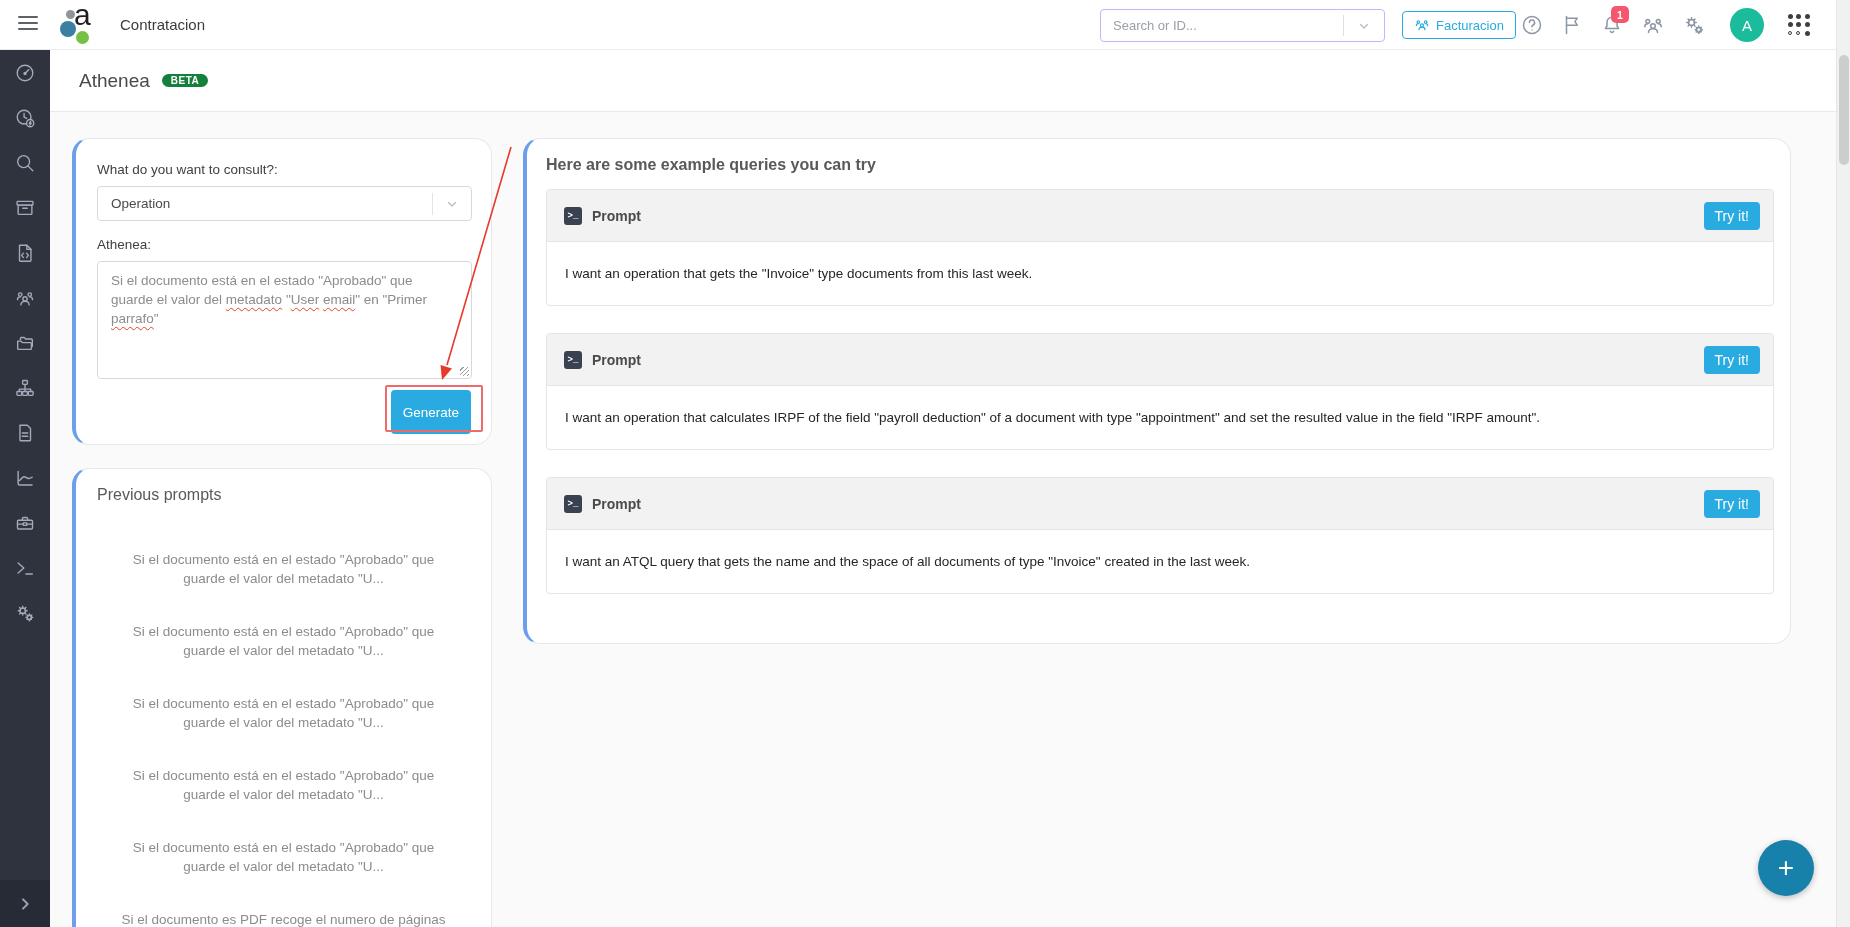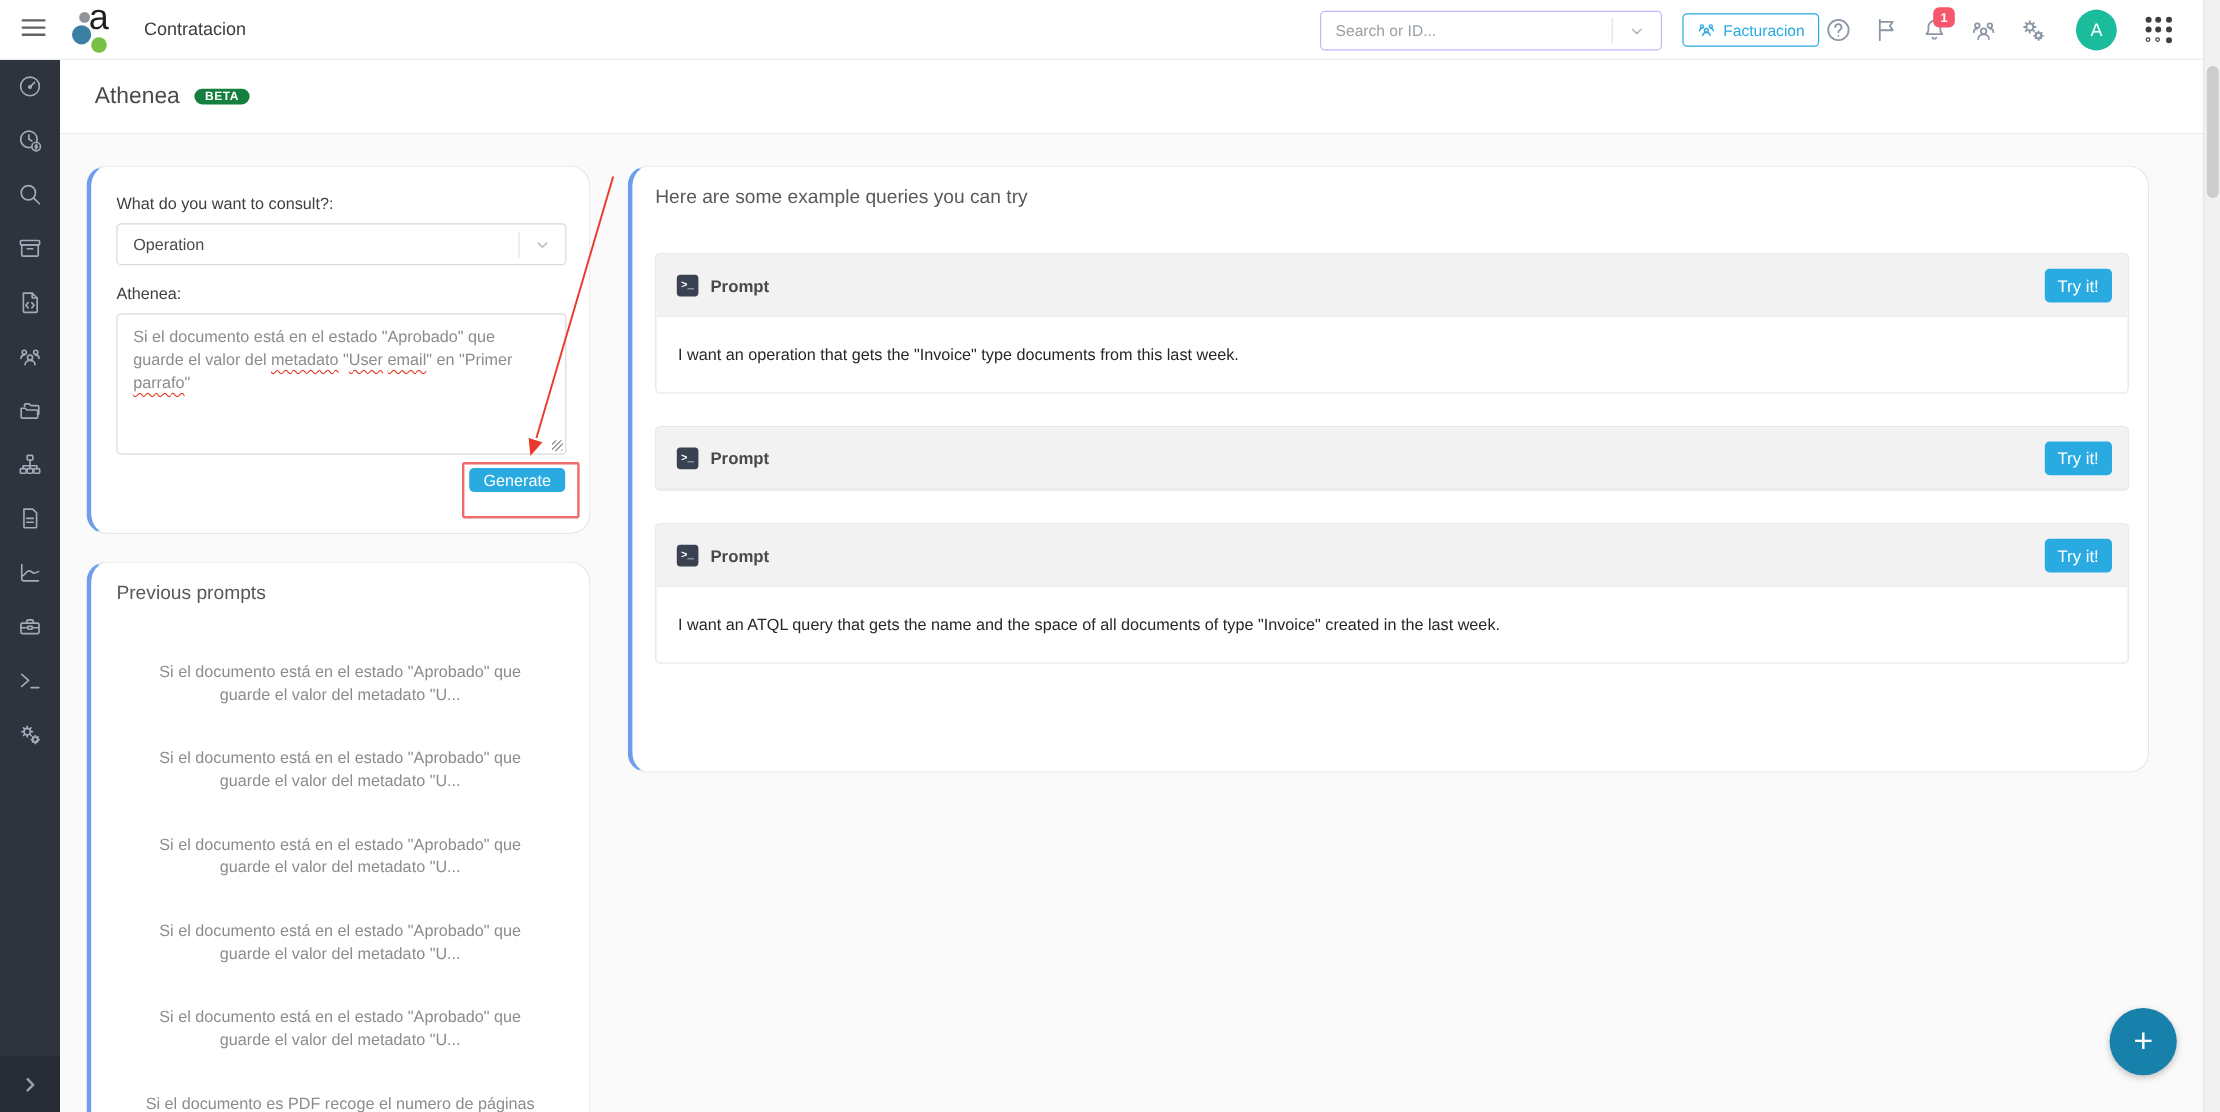--- a/index.html
+++ b/index.html
@@ -77,32 +77,32 @@
   .select .chev { width:38px; display:flex; justify-content:center; color:#b9bec4; }
 
   .fake-textarea { position:relative; width:375px; height:118px; border:1px solid #d9d9d9; border-radius:4px;
                    background:#fff; padding:9px 13px; font-size:13.5px; color:#8c8c8c; line-height:1.42;
                    cursor:text; }
   .sq { text-decoration:underline; text-decoration-style:wavy; text-decoration-color:#e0442c;
         text-decoration-thickness:1px; text-underline-offset:3px; }
   .resize-handle { position:absolute; right:2px; bottom:2px; width:9px; height:9px;
       background:repeating-linear-gradient(135deg, transparent 0 2px, #9a9a9a 2px 3px); cursor:nwse-resize; }
 
-  .generate-btn { position:absolute; left:315px; top:251px; width:80px; height:20px; background:#29abe2;
+  .generate-btn { position:absolute; left:315px; top:251px; width:80px; height:44px; background:#29abe2;
                   color:#fff; font-size:13.5px; border:none; border-radius:4px; cursor:pointer;
                   font-family:"Liberation Sans", sans-serif; }
   .red-box { position:absolute; left:309px; top:246px; width:98px; height:47px; border:2px solid #ef6a6a;
              border-radius:2px; pointer-events:none; }
 
   .prev-title { font-size:16px; color:#595959; font-weight:400; padding-left:21px; }
   .prev-list { list-style:none; margin-top:46px; }
   .prev-list li { width:340px; margin:0 auto 34px auto; text-align:center; font-size:13.5px; color:#8c8c8c;
                   line-height:19px; cursor:pointer; }
 
-  .examples-title { font-size:16px; color:#595959; font-weight:400; margin-bottom:37px; }
+  .examples-title { font-size:16px; color:#595959; font-weight:700; margin-bottom:15px; }
   .ex-card { width:1228px; border:1px solid #e4e4e4; border-radius:4px; margin-bottom:27px; background:#fff; }
   .ex-head { height:52px; background:#f2f2f2; border-bottom:1px solid #e4e4e4; border-radius:4px 4px 0 0;
              display:flex; align-items:center; padding:0 13px 0 17px; }
   .ex-icon { width:18px; height:18px; background:#3a4150; border-radius:3px; color:#fff; font-size:9px;
              font-weight:bold; display:flex; align-items:center; justify-content:center;
              font-family:"Liberation Mono", monospace; }
   .ex-head .lbl { margin-left:10px; font-size:14px; font-weight:bold; color:#4a4a4a; }
   .try-btn { margin-left:auto; background:#29abe2; color:#fff; border:none; border-radius:4px;
              font-size:14px; padding:6px 11px; cursor:pointer; font-family:"Liberation Sans", sans-serif; }
   .ex-body { padding:24px 18px; font-size:13.5px; color:#262626; }
@@ -358,20 +358,21 @@
     </div>
     <div class="ex-body">I want an operation that gets the "Invoice" type documents from this last week.</div>
   </div>
 
   <div class="ex-card">
     <div class="ex-head">
       <span class="ex-icon">&gt;_</span>
       <span class="lbl">Prompt</span>
       <button class="try-btn">Try it!</button>
     </div>
+    <div class="ex-body">I want an operation that calculates IRPF of the field "payroll deduction" of a document with type "appointment" and set the resulted value in the field "IRPF amount".</div>
   </div>
 
   <div class="ex-card">
     <div class="ex-head">
       <span class="ex-icon">&gt;_</span>
       <span class="lbl">Prompt</span>
       <button class="try-btn">Try it!</button>
     </div>
     <div class="ex-body">I want an ATQL query that gets the name and the space of all documents of type "Invoice" created in the last week.</div>
   </div>

